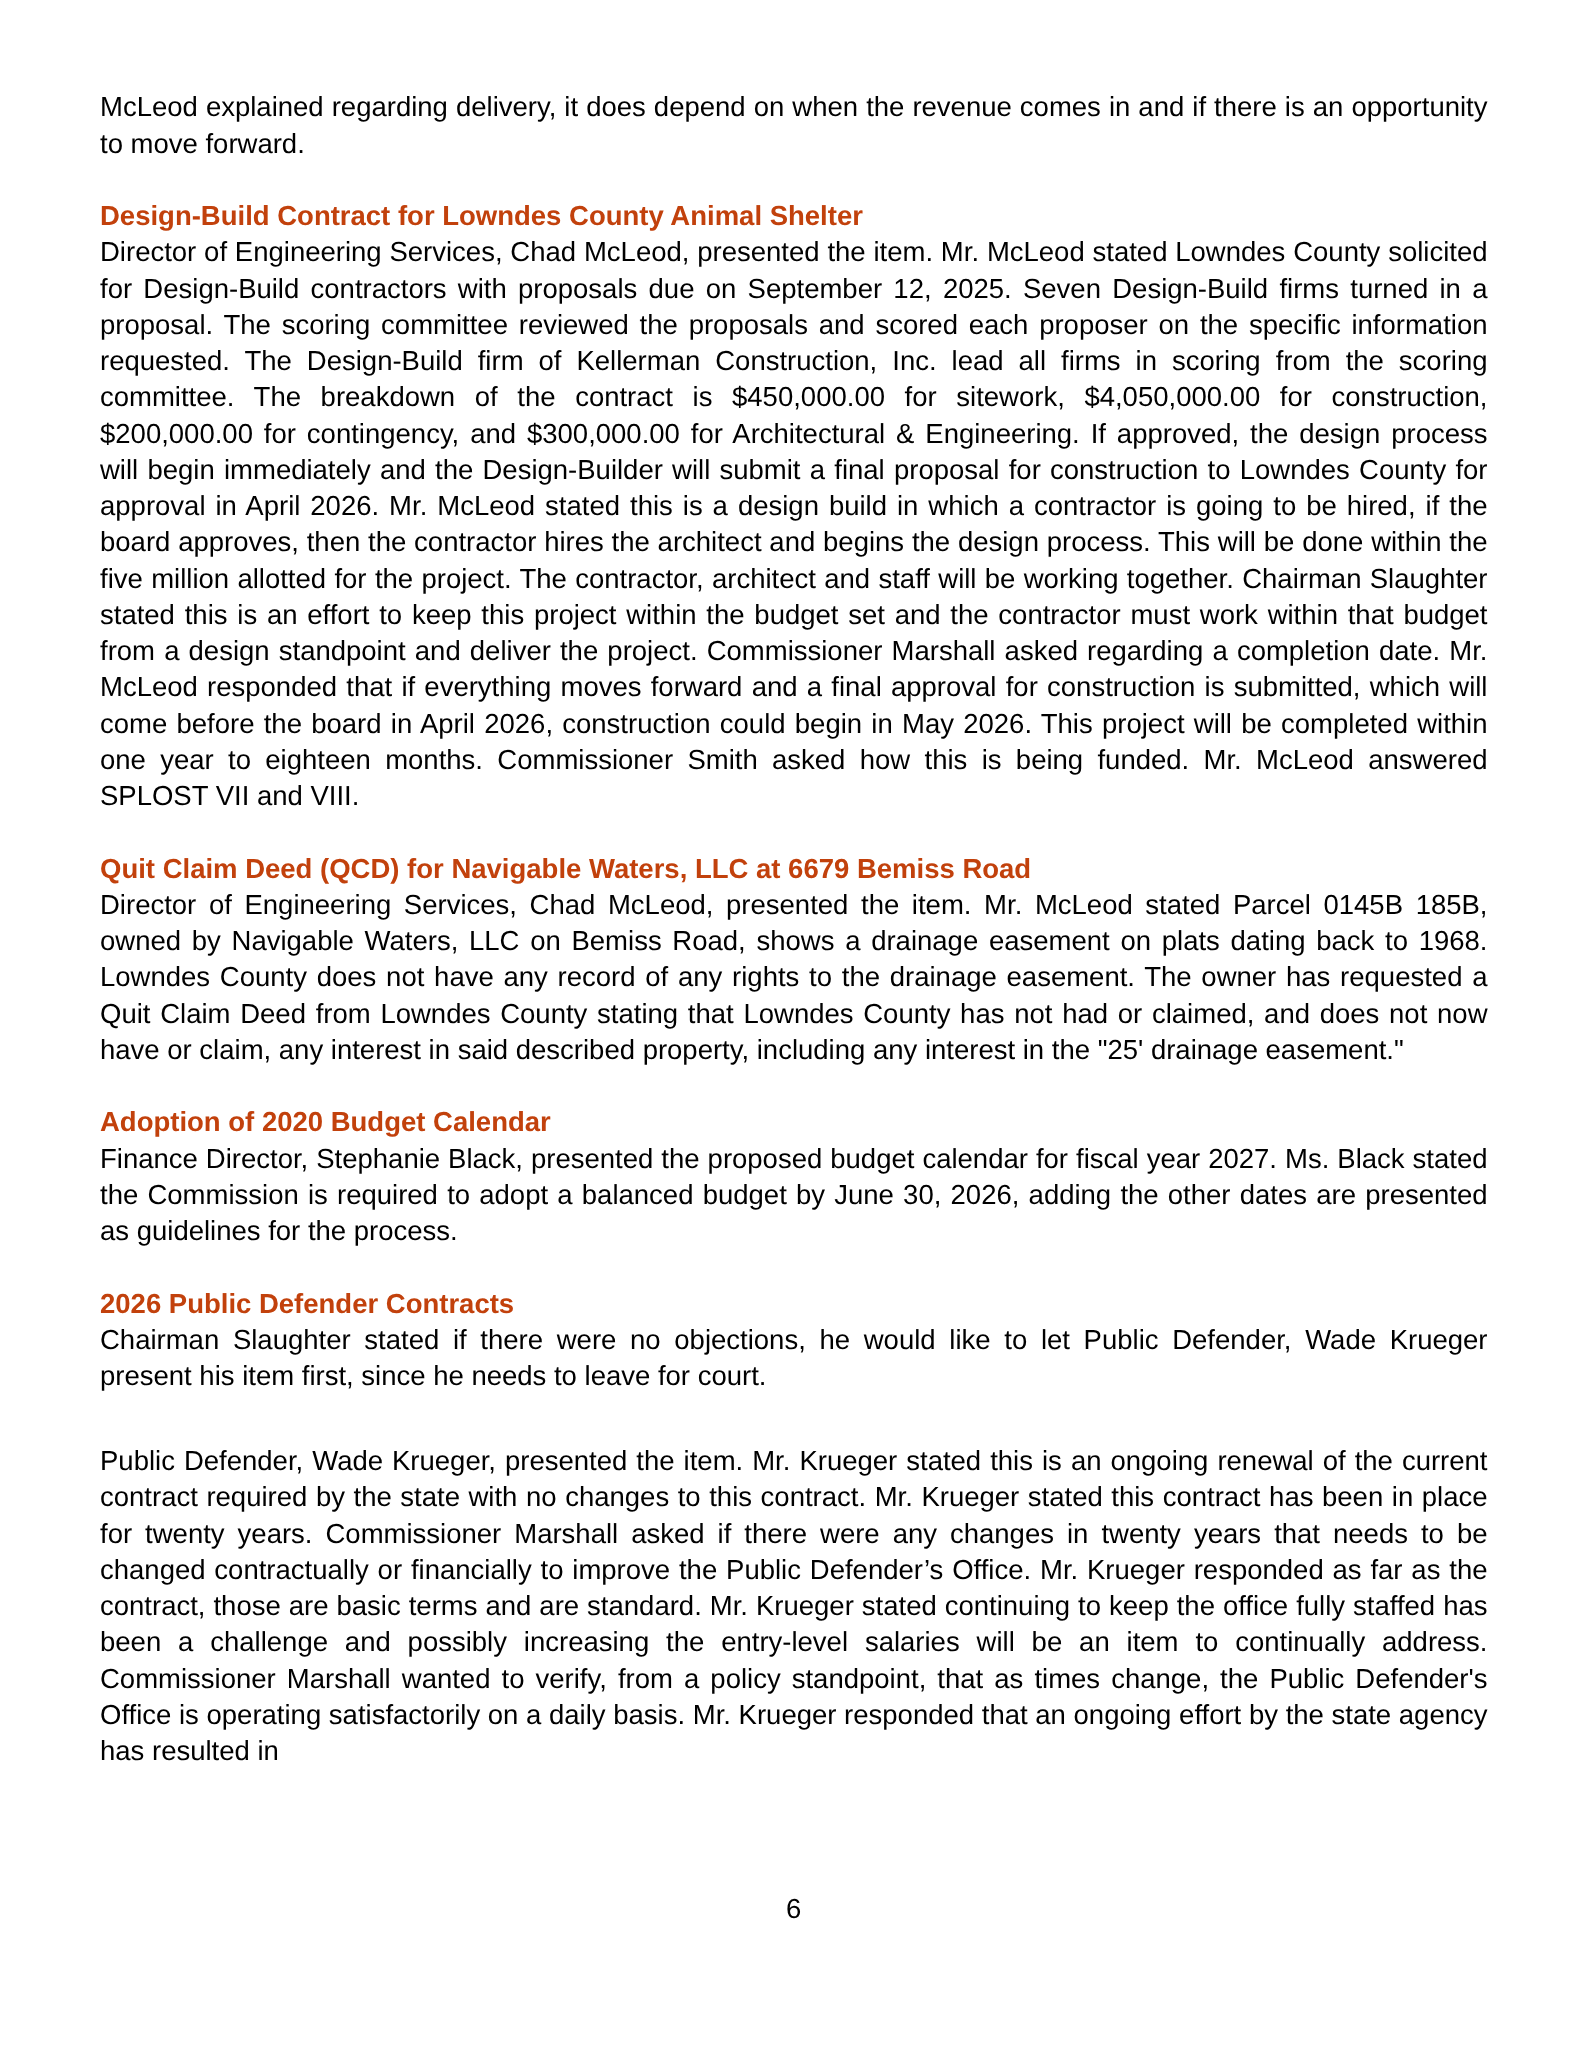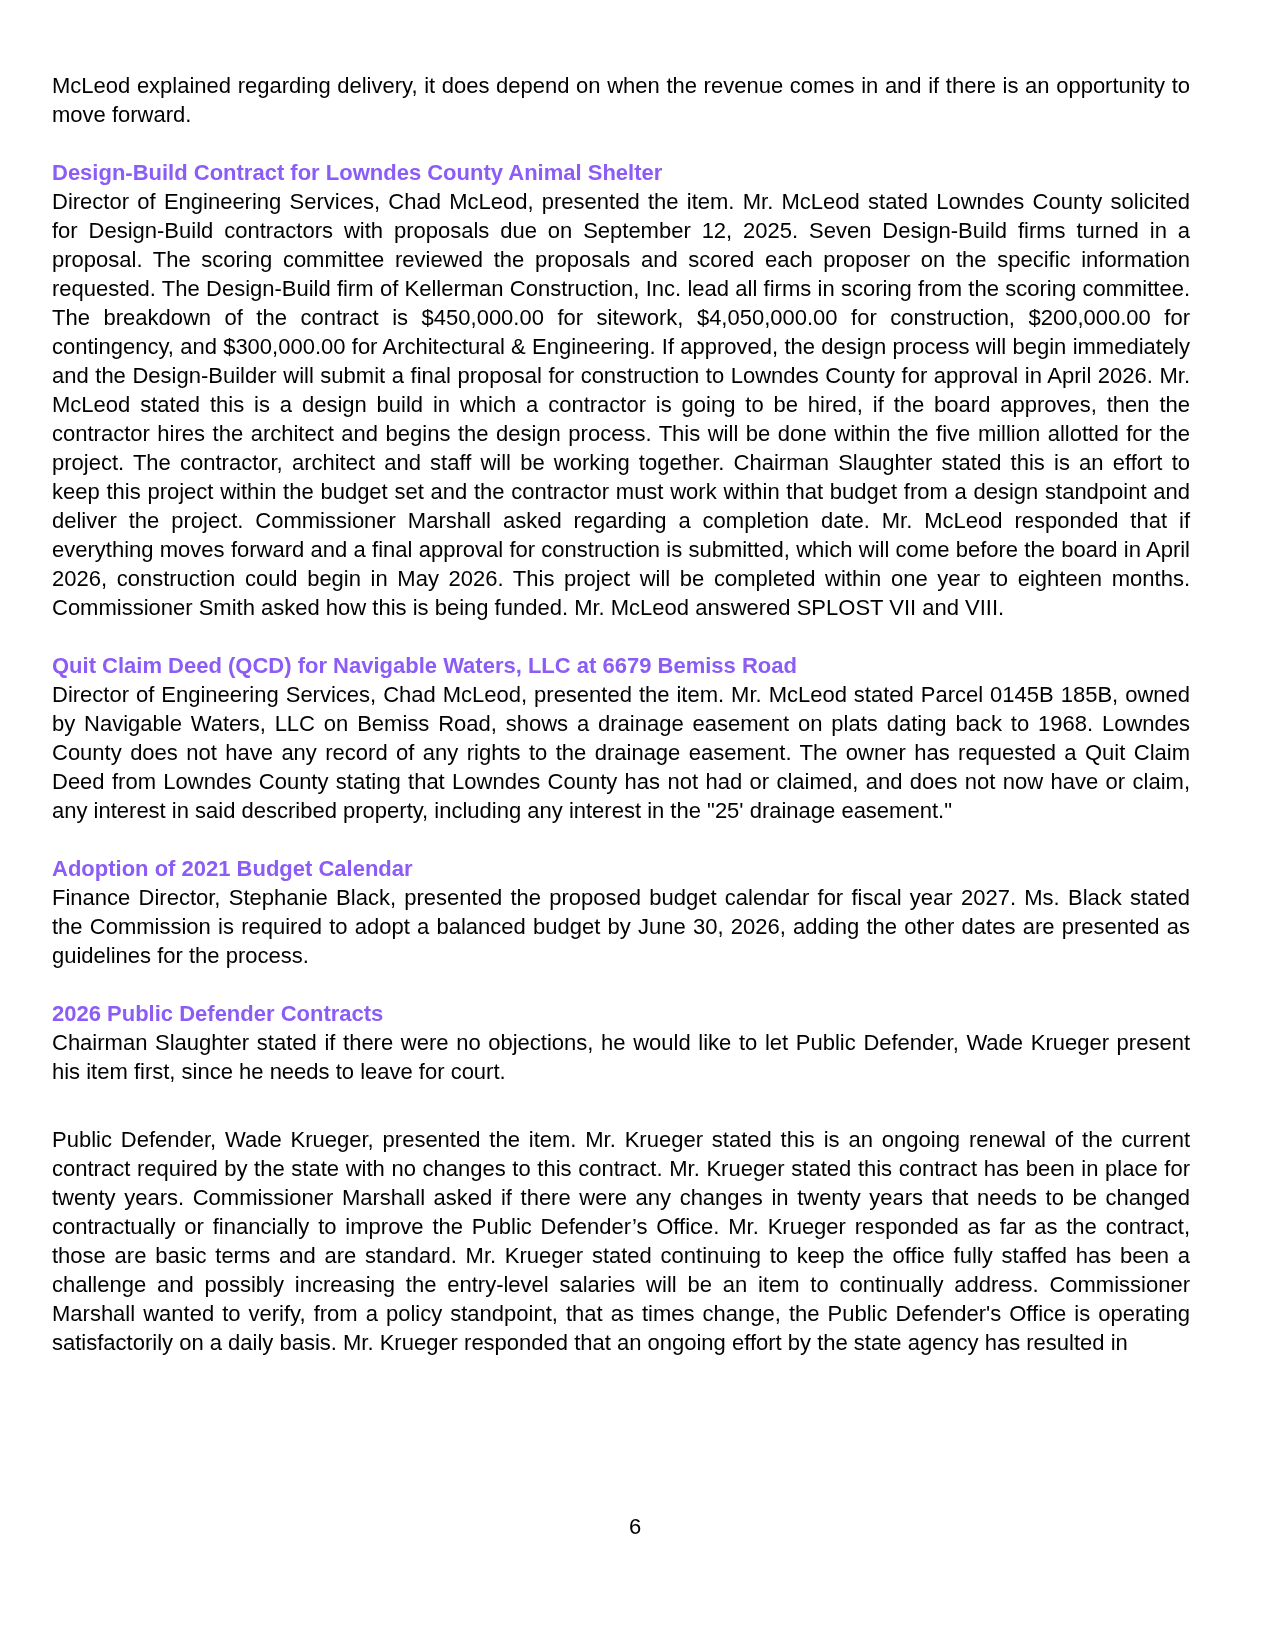--- a/index.html
+++ b/index.html
@@ -11,40 +11,40 @@
     height: 1650px;
     background: #ffffff;
     color: #000000;
     font-family: "Liberation Sans", sans-serif;
     position: relative;
   }
   .page {
     position: absolute;
     inset: 0;
     box-sizing: border-box;
-    padding: 71px 85px 0 52px;
+    padding: 71px 85px 0 80px;
     background: #ffffff;
   }
   .doc-para {
     font-size: 22px;
     line-height: 29px;
     text-align: justify;
     text-justify: inter-word;
     margin: 0;
     color: #000000;
   }
   .doc-para + .doc-para {
     margin-top: 39px;
   }
   .doc-heading {
     font-size: 22px;
     line-height: 29px;
     font-weight: 700;
     margin: 29px 0 0 0;
-    color: #8b5cf6;
+    color: #c2410c;
     text-align: left;
   }
   .page-footer {
     position: absolute;
     top: 1512px;
     left: 80px;
     width: 1110px;
     text-align: center;
     font-size: 22px;
     line-height: 29px;
@@ -59,21 +59,21 @@
   <p class="doc-para">McLeod explained regarding delivery, it does depend on when the revenue comes in and if there is an opportunity to move forward.</p>
 
   <p class="doc-heading">Design-Build Contract for Lowndes County Animal Shelter</p>
 
   <p class="doc-para">Director of Engineering Services, Chad McLeod, presented the item. Mr. McLeod stated Lowndes County solicited for Design-Build contractors with proposals due on September 12, 2025. Seven Design-Build firms turned in a proposal. The scoring committee reviewed the proposals and scored each proposer on the specific information requested. The Design-Build firm of Kellerman Construction, Inc. lead all firms in scoring from the scoring committee. The breakdown of the contract is $450,000.00 for sitework, $4,050,000.00 for construction, $200,000.00 for contingency, and $300,000.00 for Architectural &amp; Engineering. If approved, the design process will begin immediately and the Design-Builder will submit a final proposal for construction to Lowndes County for approval in April 2026. Mr. McLeod stated this is a design build in which a contractor is going to be hired, if the board approves, then the contractor hires the architect and begins the design process. This will be done within the five million allotted for the project. The contractor, architect and staff will be working together. Chairman Slaughter stated this is an effort to keep this project within the budget set and the contractor must work within that budget from a design standpoint and deliver the project. Commissioner Marshall asked regarding a completion date. Mr. McLeod responded that if everything moves forward and a final approval for construction is submitted, which will come before the board in April 2026, construction could begin in May 2026. This project will be completed within one year to eighteen months. Commissioner Smith asked how this is being funded. Mr. McLeod answered SPLOST VII and VIII.</p>
 
   <p class="doc-heading">Quit Claim Deed (QCD) for Navigable Waters, LLC at 6679 Bemiss Road</p>
 
   <p class="doc-para">Director of Engineering Services, Chad McLeod, presented the item. Mr. McLeod stated Parcel 0145B 185B, owned by Navigable Waters, LLC on Bemiss Road, shows a drainage easement on plats dating back to 1968. Lowndes County does not have any record of any rights to the drainage easement. The owner has requested a Quit Claim Deed from Lowndes County stating that Lowndes County has not had or claimed, and does not now have or claim, any interest in said described property, including any interest in the "25' drainage easement."</p>
 
-  <p class="doc-heading">Adoption of 2021 Budget Calendar</p>
+  <p class="doc-heading">Adoption of 2020 Budget Calendar</p>
 
   <p class="doc-para">Finance Director, Stephanie Black, presented the proposed budget calendar for fiscal year 2027. Ms. Black stated the Commission is required to adopt a balanced budget by June 30, 2026, adding the other dates are presented as guidelines for the process.</p>
 
   <p class="doc-heading">2026 Public Defender Contracts</p>
 
   <p class="doc-para">Chairman Slaughter stated if there were no objections, he would like to let Public Defender, Wade Krueger present his item first, since he needs to leave for court.</p>
 
   <p class="doc-para">Public Defender, Wade Krueger, presented the item. Mr. Krueger stated this is an ongoing renewal of the current contract required by the state with no changes to this contract. Mr. Krueger stated this contract has been in place for twenty years. Commissioner Marshall asked if there were any changes in twenty years that needs to be changed contractually or financially to improve the Public Defender’s Office. Mr. Krueger responded as far as the contract, those are basic terms and are standard. Mr. Krueger stated continuing to keep the office fully staffed has been a challenge and possibly increasing the entry-level salaries will be an item to continually address. Commissioner Marshall wanted to verify, from a policy standpoint, that as times change, the Public Defender's Office is operating satisfactorily on a daily basis. Mr. Krueger responded that an ongoing effort by the state agency has resulted in</p>
 
   <div class="page-footer">6</div>

